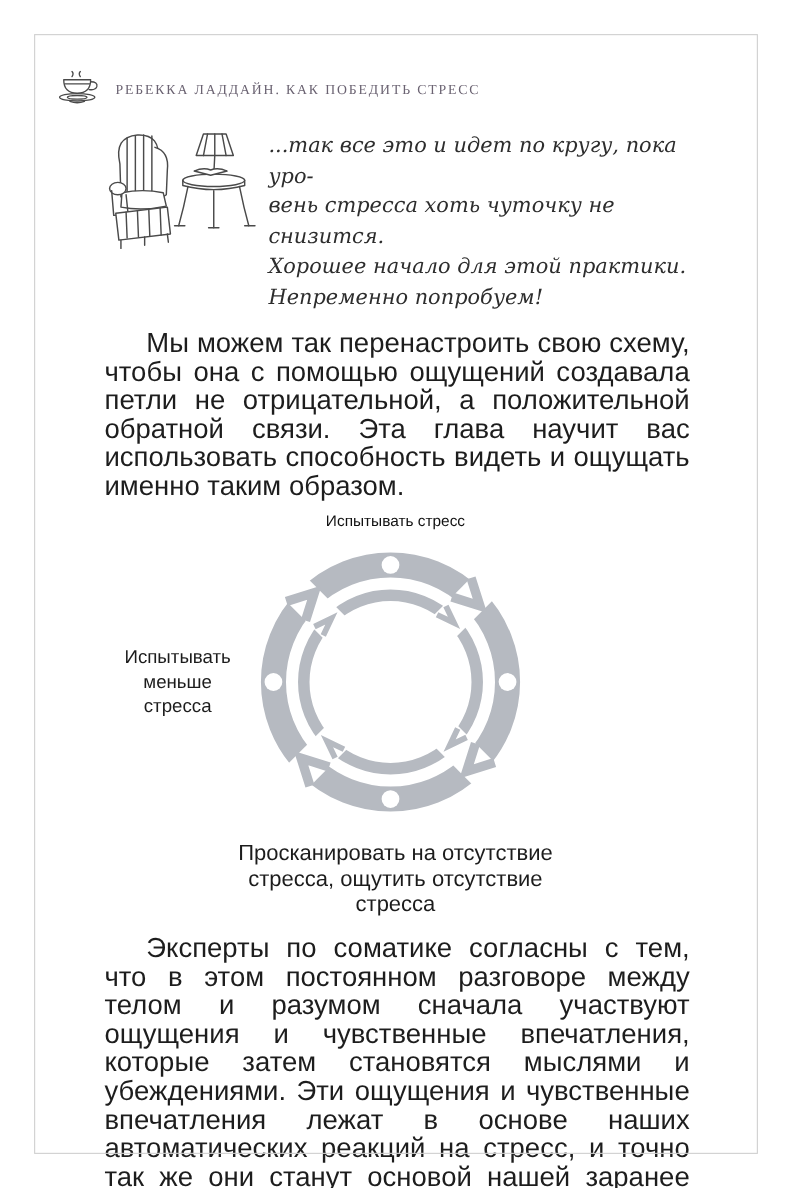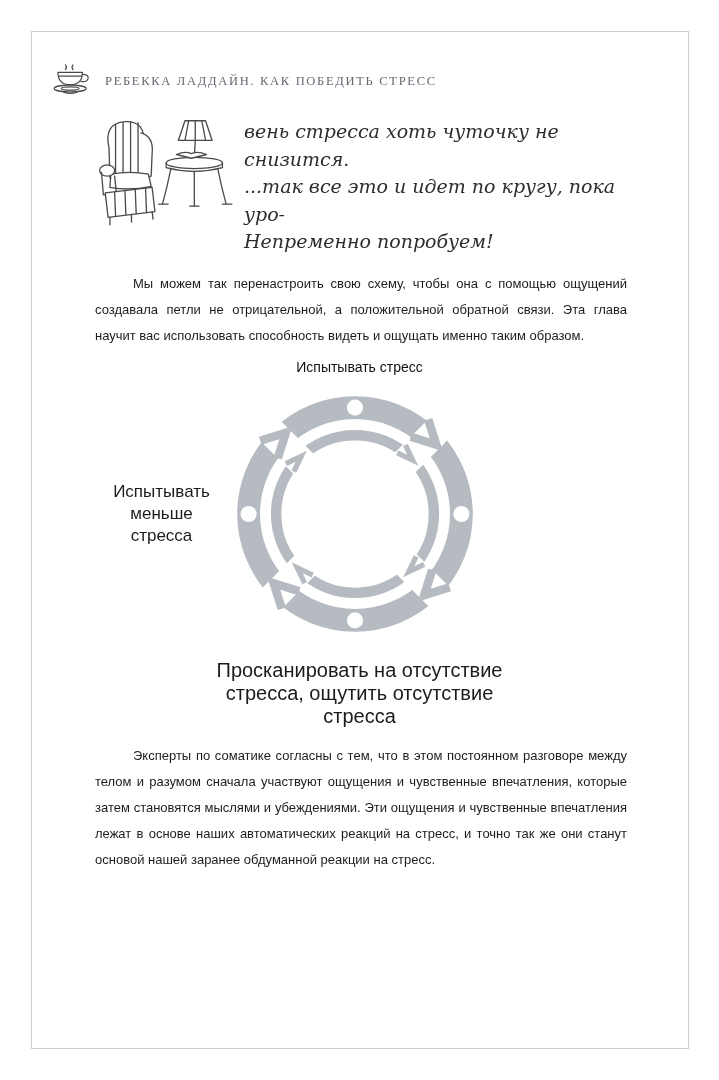--- a/index.html
+++ b/index.html
@@ -34,21 +34,21 @@
   .illustration { flex: 0 0 150px; width: 150px; padding-top: 4px; }
   .quote-text {
     font-family: "DejaVu Serif", serif;
     font-style: italic;
     font-size: 19px; line-height: 27.5px;
     color: #2d2d2d;
     padding-top: 8px;
   }
   .body-par {
     margin: 15px 92px 0 95px;
-    font-size: 13px; line-height: 26px;
+    font-size: 25px; line-height: 26px;
     text-align: justify;
     text-indent: 38px;
     color: #1d1d1d;
   }
   .diagram { margin-top: 10px; }
   .diag-top { text-align: center; font-size: 14px; color: #111; }
   .diag-mid {
     display: grid;
     grid-template-columns: 148px 266px 158px;
     justify-content: center; align-items: center;
@@ -119,22 +119,23 @@
           <path d="M18,64 Q38,60 58,64 L61,77 Q38,82 17,78 Z" fill="#fff"></path>
           <ellipse cx="14" cy="60" rx="8" ry="6" fill="#fff"></ellipse>
           <path d="M8,62 L10,86 L24,85 L22,66"></path>
           <path d="M12,84 L62,78 L65,104 L15,110 Z" fill="#fff"></path>
           <path d="M22,83 L23,108 M33,82 L34,107 M44,80 L45,106 M55,79 L56,105"></path>
           <path d="M17,110 L17,118 M62,104 L63,112 M40,107 L40,115"></path>
         </g>
       </svg>
     </div>
     <div class="quote-text">
+      <div>...так все это и идет по кругу, пока уро-</div>
       <div>вень стресса хоть чуточку не снизится.</div>
-      <div>...так все это и идет по кругу, пока уро-</div>
+      <div>Хорошее начало для этой практики.</div>
       <div>Непременно попробуем!</div>
     </div>
   </section>
 
   <p class="body-par">Мы можем так перенастроить свою схему, чтобы она с помощью ощущений создавала петли не отрицательной, а положительной обратной связи. Эта глава научит вас использовать способность видеть и ощущать именно таким образом.</p>
 
   <figure class="diagram">
     <div class="diag-top">Испытывать стресс</div>
     <div class="diag-mid">
       <div class="diag-left">Испытывать меньше стресса</div>

